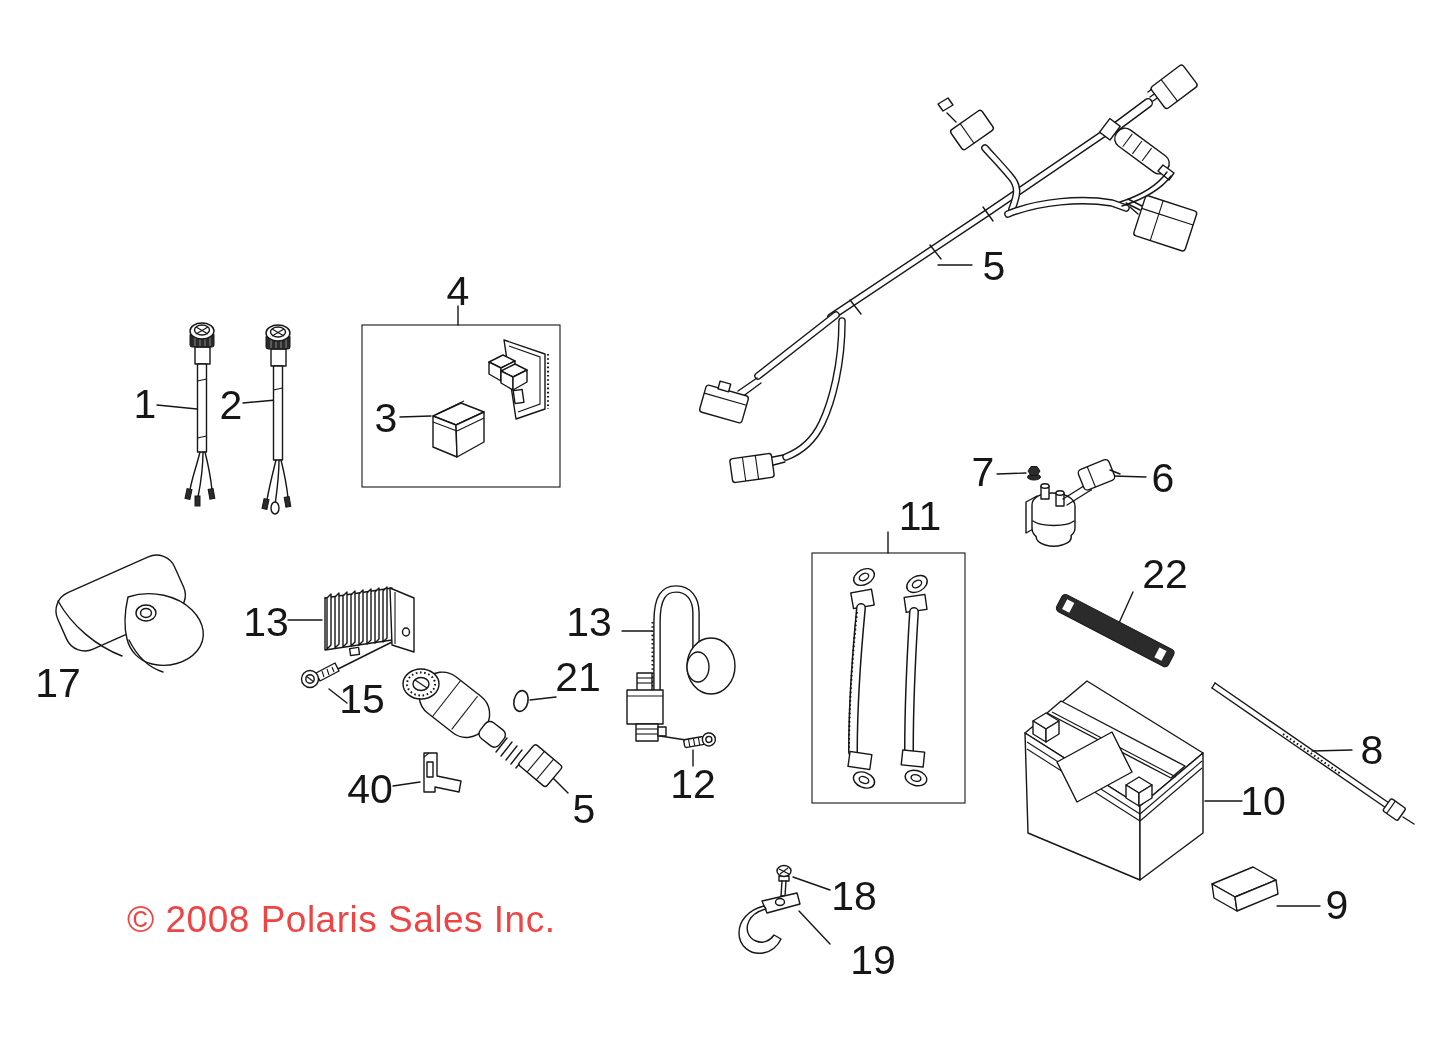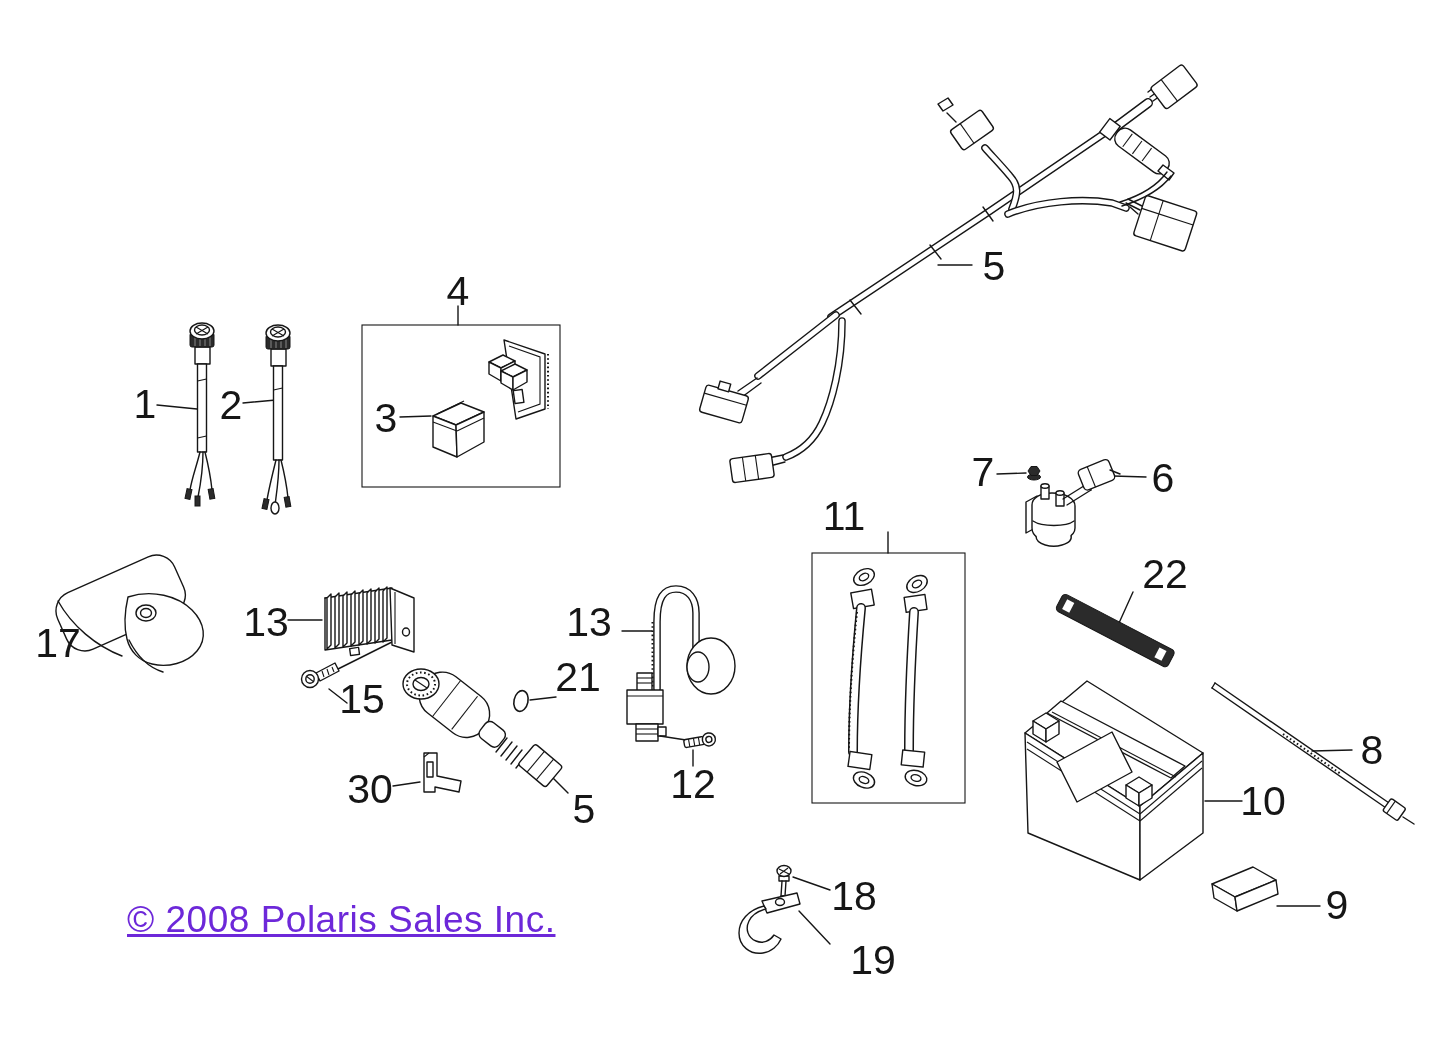--- a/index.html
+++ b/index.html
@@ -1,21 +1,21 @@
 <!DOCTYPE html>
 <html><head>
 <meta charset="utf-8">
 <style>
   html,body{margin:0;padding:0;background:#fff;}
   #canvas{position:relative;width:1450px;height:1059px;background:#fff;overflow:hidden;
           font-family:"Liberation Sans",sans-serif;}
   #art{position:absolute;left:0;top:0;}
   .callout{position:absolute;transform:translate(-50%,-50%);font-size:41px;line-height:1;
            color:#161616;font-family:"Liberation Sans",sans-serif;white-space:nowrap;}
-  .copyright{position:absolute;font-size:37px;color:#6d28d9;letter-spacing:0.5px;text-decoration:underline;}
+  .copyright{position:absolute;font-size:37px;color:#ef4444;letter-spacing:0.5px;}
   
   .ln{fill:none;stroke:#161616;stroke-width:1.4px;stroke-linecap:round;stroke-linejoin:round;}
   .lt{fill:none;stroke:#161616;stroke-width:1.1px;}
   .fw{fill:#fff;stroke:#161616;stroke-width:1.4px;stroke-linejoin:round;}
   .fd{fill:#2b2b2b;stroke:#161616;stroke-width:1px;}
   .to{fill:none;stroke:#161616;stroke-width:7.6px;stroke-linecap:round;stroke-linejoin:round;}
   .ti{fill:none;stroke:#ffffff;stroke-width:4.8px;stroke-linecap:round;stroke-linejoin:round;}
   .tow{fill:none;stroke:#161616;stroke-width:10px;stroke-linecap:round;}
   .tiw{fill:none;stroke:#fff;stroke-width:7px;stroke-linecap:round;}
   .ds{fill:none;stroke:#161616;stroke-width:2px;stroke-dasharray:1.6 2.6;}
@@ -423,30 +423,30 @@
   <div class="callout" style="left:145px;top:404px">1</div>
   <div class="callout" style="left:231px;top:405px">2</div>
   <div class="callout" style="left:386px;top:418px">3</div>
   <div class="callout" style="left:458px;top:291px">4</div>
   <div class="callout" style="left:994px;top:266px">5</div>
   <div class="callout" style="left:1163px;top:478px">6</div>
   <div class="callout" style="left:983px;top:472px">7</div>
   <div class="callout" style="left:1372px;top:750px">8</div>
   <div class="callout" style="left:1337px;top:905px">9</div>
   <div class="callout" style="left:1263px;top:801px">10</div>
-  <div class="callout" style="left:844px;top:516px">11</div>
+  <div class="callout" style="left:920px;top:516px">11</div>
   <div class="callout" style="left:693px;top:784px">12</div>
   <div class="callout" style="left:589px;top:622px">13</div>
   <div class="callout" style="left:584px;top:809px">5</div>
   <div class="callout" style="left:362px;top:699px">15</div>
   <div class="callout" style="left:266px;top:622px">13</div>
-  <div class="callout" style="left:58px;top:643px">17</div>
+  <div class="callout" style="left:58px;top:683px">17</div>
   <div class="callout" style="left:854px;top:896px">18</div>
   <div class="callout" style="left:873px;top:960px">19</div>
-  <div class="callout" style="left:370px;top:789px">30</div>
+  <div class="callout" style="left:370px;top:789px">40</div>
   <div class="callout" style="left:578px;top:677px">21</div>
   <div class="callout" style="left:1165px;top:574px">22</div>
 
   <svg width="40" height="40" style="position:absolute;left:505px;top:685px">
     <ellipse cx="16" cy="16" rx="7" ry="10.5" fill="none" stroke="#161616" stroke-width="1.6" transform="rotate(12 16 16)"></ellipse>
   </svg>
 
   <div class="copyright" style="left:127px;top:899px">© 2008 Polaris Sales Inc.</div>
 </div>
 

